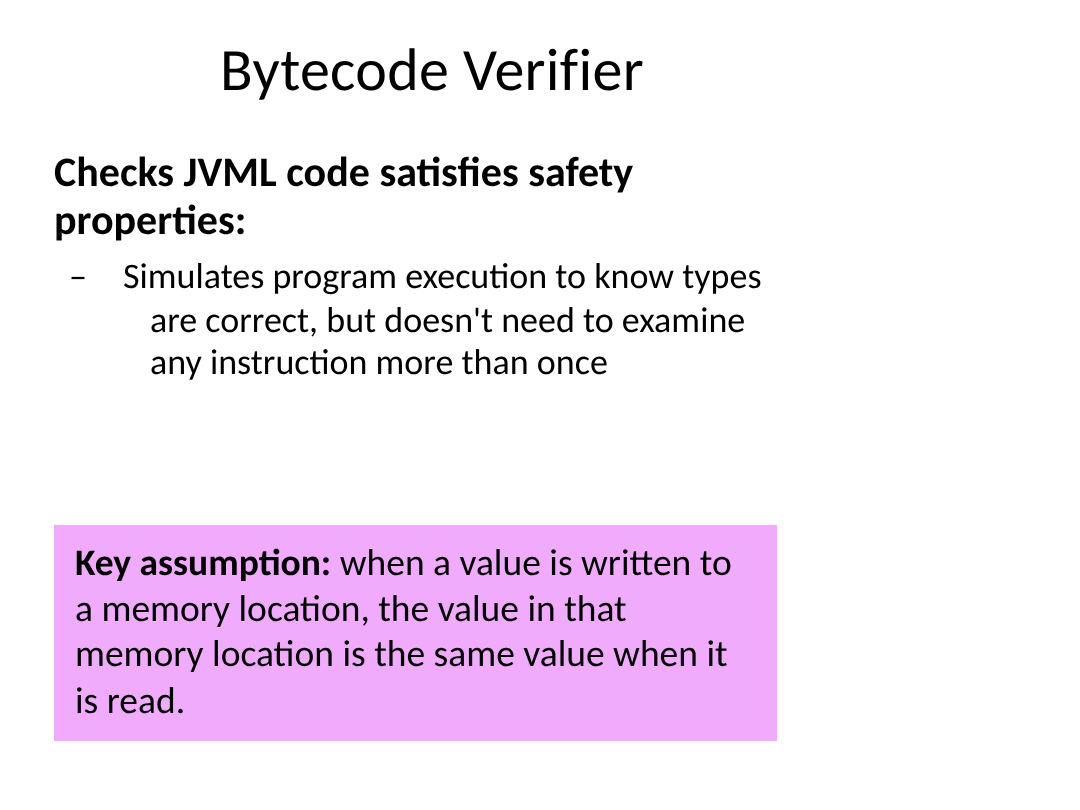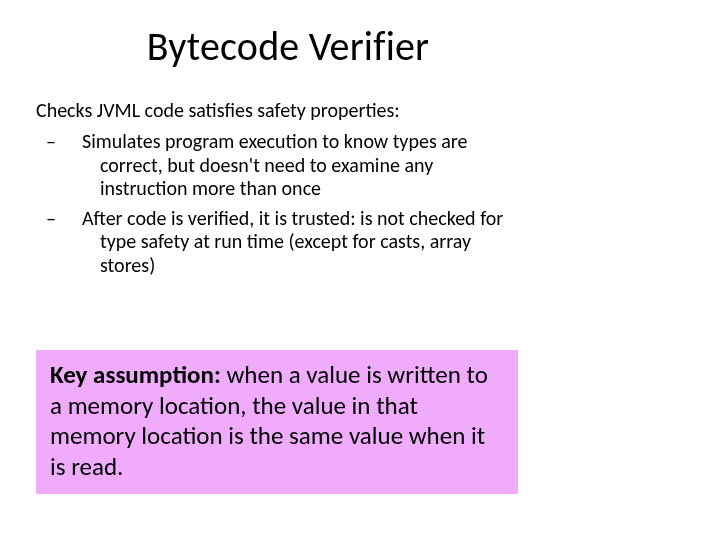--- a/index.html
+++ b/index.html
@@ -21,29 +21,30 @@
   .title {
     text-align: center;
     font-size: 40px;
     font-weight: 400;
     margin: 0;
     padding-top: 22px;
     padding-bottom: 10px;
     letter-spacing: 0.2px;
   }
   .lead {
-    font-size: 20px;
+    font-size: 28px;
     margin: 18px 36px 8px 36px;
     line-height: 1.15;
+    font-weight: bold;
   }
   .bullets {
     margin: 4px 56px 0 82px;
   }
   .bullet {
-    font-size: 20px;
+    font-size: 24px;
     line-height: 1.18;
     margin: 2px 0 6px 0;
     text-indent: -18px;
     padding-left: 18px;
   }
   .bullet .dash {
     display: inline-block;
     width: 18px;
     margin-left: -18px;
   }
@@ -66,19 +67,18 @@
 </head>
 <body>
 
 <div class="slide">
   <h1 class="title">Bytecode Verifier</h1>
 
   <div class="lead">Checks JVML code satisfies safety properties:</div>
 
   <div class="bullets">
     <div class="bullet"><span class="dash">–&nbsp;</span><span>Simulates program execution to know types are correct, but doesn't need to examine any instruction more than once</span></div>
-    <div class="bullet"><span class="dash">–&nbsp;</span><span>After code is verified, it is trusted: is not checked for type safety at run time (except for casts, array stores)</span></div>
   </div>
 
   <div class="callout">
     <span class="label">Key assumption:</span><span> when a value is written to a memory location, the value in that memory location is the same value when it is read.</span>
   </div>
 </div>
 
 </body></html>

